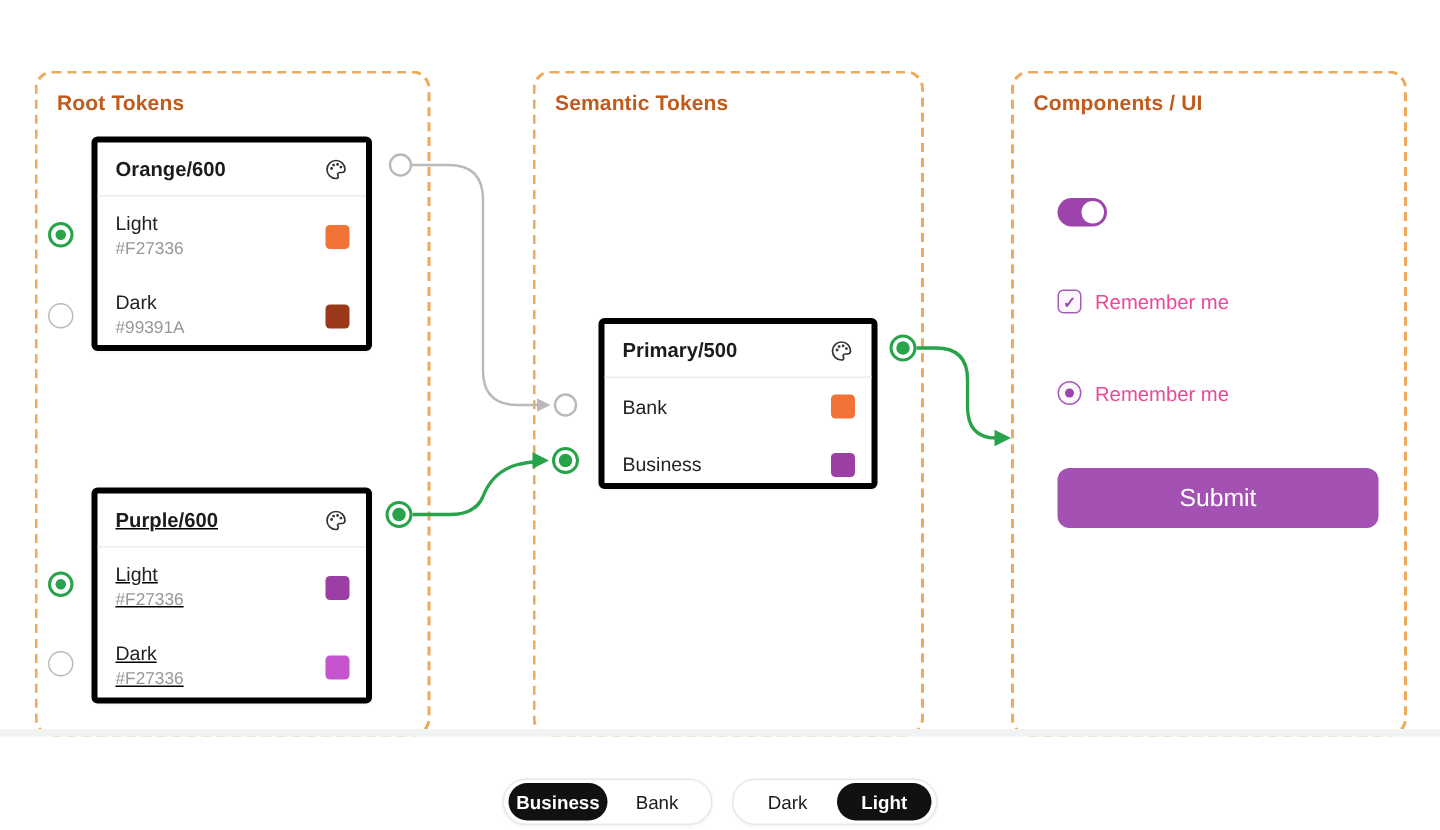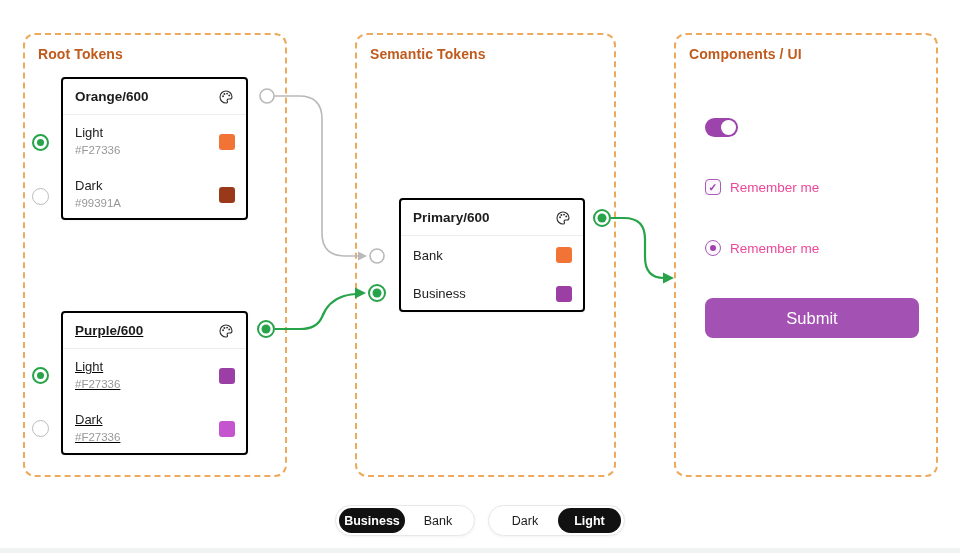--- a/index.html
+++ b/index.html
@@ -1,29 +1,29 @@
 <!DOCTYPE html>
 <html><head>
 <meta charset="utf-8">
 <style>
   * { margin:0; padding:0; box-sizing:border-box; }
   html,body { width:960px; height:553px; background:#ffffff; overflow:hidden;
     font-family:"Liberation Sans", sans-serif; }
-  .stage { position:relative; width:960px; height:553px; background:#fff; }
+  .stage { position:relative; width:960px; height:477px; background:#fff;margin-top:14px; }
   .bottom-strip { position:absolute; left:0; bottom:0; width:960px; height:5px; background:#f1f3f3; }
 
   
   .panel { position:absolute; border:2px dashed #EDA95C; border-radius:12px; background:transparent; }
   .panel-root { left:23px; top:33px; width:264px; height:444px; }
   .panel-semantic { left:355px; top:33px; width:261px; height:444px; }
   .panel-components { left:674px; top:33px; width:264px; height:444px; }
   .panel-title { position:absolute; top:11px; left:13px; font-size:14px; font-weight:700; color:#C05B1E; letter-spacing:.1px; }
 
   
-  .card { position:absolute; background:#fff; border:2px solid #000000; border-radius:4px;
+  .card { position:absolute; background:#fff; border:4px solid #000000; border-radius:4px;
     box-shadow:0 1px 2px rgba(0,0,0,.04); }
   .card-header { height:36px; display:flex; align-items:center; justify-content:space-between;
     padding:0 12px; border-bottom:1px solid #ECECEC; }
   .card-title { font-size:13.5px; font-weight:700; color:#1c1c1c; }
   .palette-icon svg { display:block; }
   .card-row { display:flex; align-items:center; justify-content:space-between; padding:0 11px 0 12px; }
   .row-text .row-label { font-size:13px; color:#222; line-height:16px; }
   .row-text .row-hex { font-size:11.5px; color:#979797; line-height:15px; margin-top:2px; }
   .swatch { width:16px; height:16px; border-radius:3px; }
 
@@ -172,21 +172,21 @@
     </div>
   </div>
 
   <div class="sel-radio on" style="left:31.5px; top:133.5px;"></div>
   <div class="sel-radio off" style="left:31.5px; top:187.5px;"></div>
   <div class="sel-radio on" style="left:31.5px; top:366.5px;"></div>
   <div class="sel-radio off" style="left:31.5px; top:419.5px;"></div>
 
   <div class="card card-primary">
     <div class="card-header">
-      <span class="card-title">Primary/600</span>
+      <span class="card-title">Primary/500</span>
       <span class="palette-icon">
         <svg width="16" height="16" viewBox="0 0 24 24" fill="none" stroke="#333" stroke-width="1.7">
           <path d="M12 3a9 9 0 1 0 0 18c1.6 0 2.5-1 2.2-2.3-.2-.9-.9-1.6-.5-2.5.3-.9 1.2-1.2 2.3-1.2h1.9A3.1 3.1 0 0 0 21 12c0-5-4-9-9-9z"></path>
           <circle cx="7.6" cy="11" r="0.6" fill="#333"></circle>
             <circle cx="9.6" cy="7.6" r="0.6" fill="#333"></circle>
           <circle cx="13.6" cy="6.9" r="0.6" fill="#333"></circle>
             <circle cx="16.9" cy="9.6" r="0.6" fill="#333"></circle>
         </svg>
       </span>
     </div>

